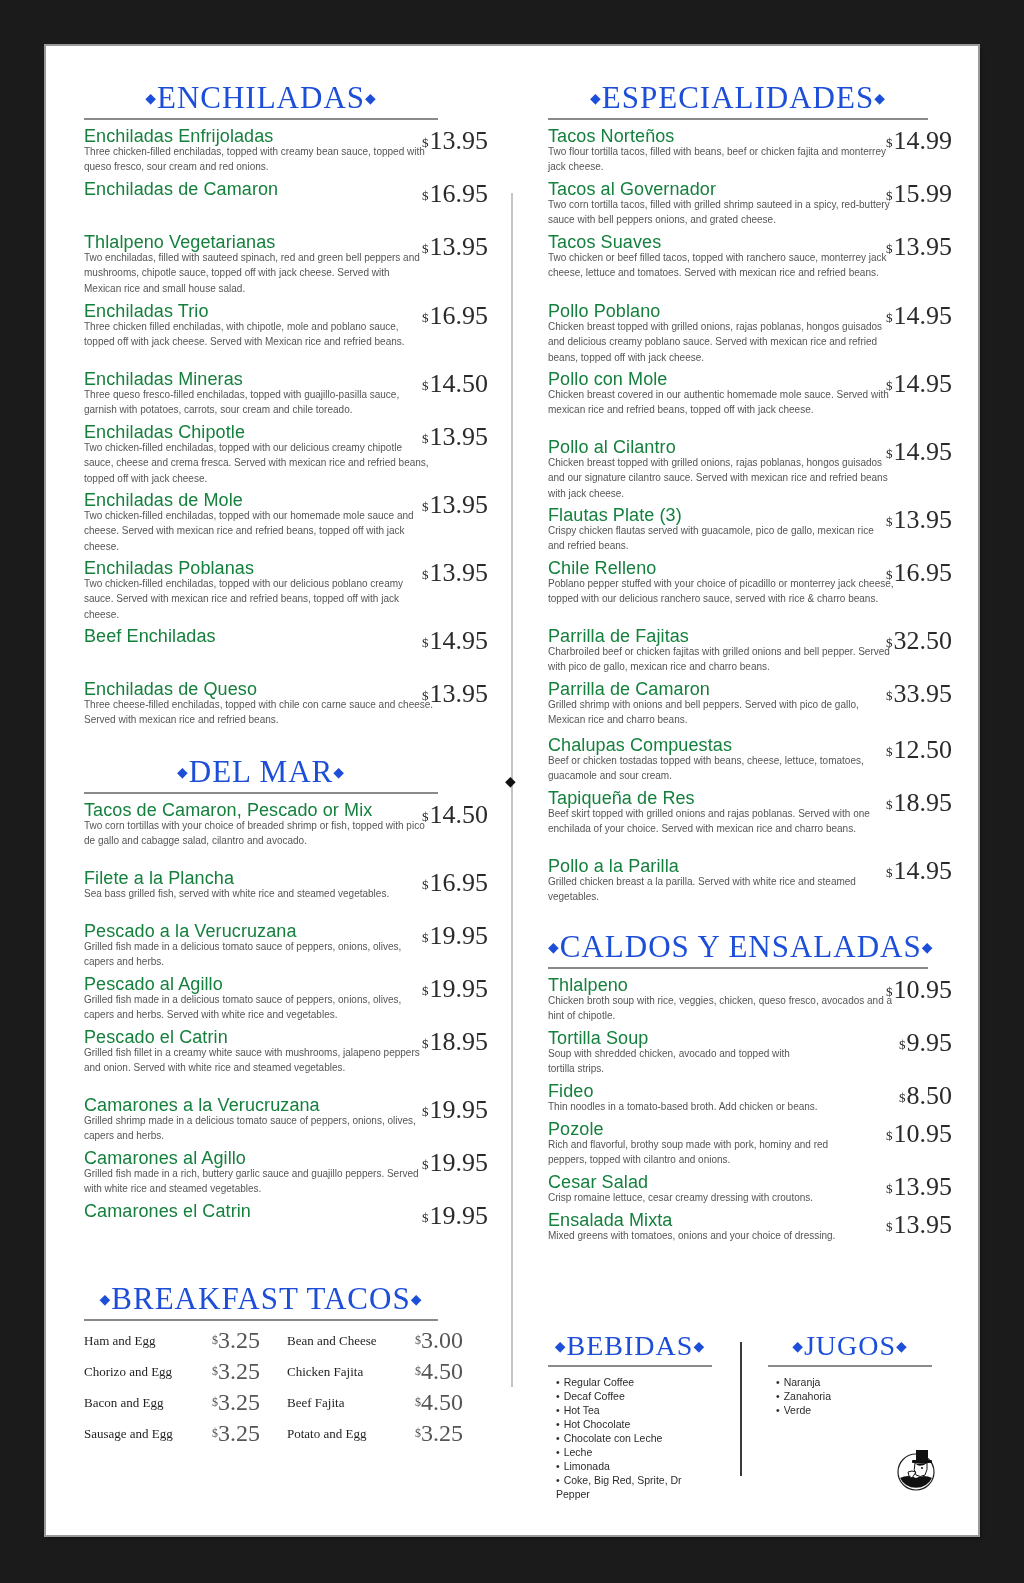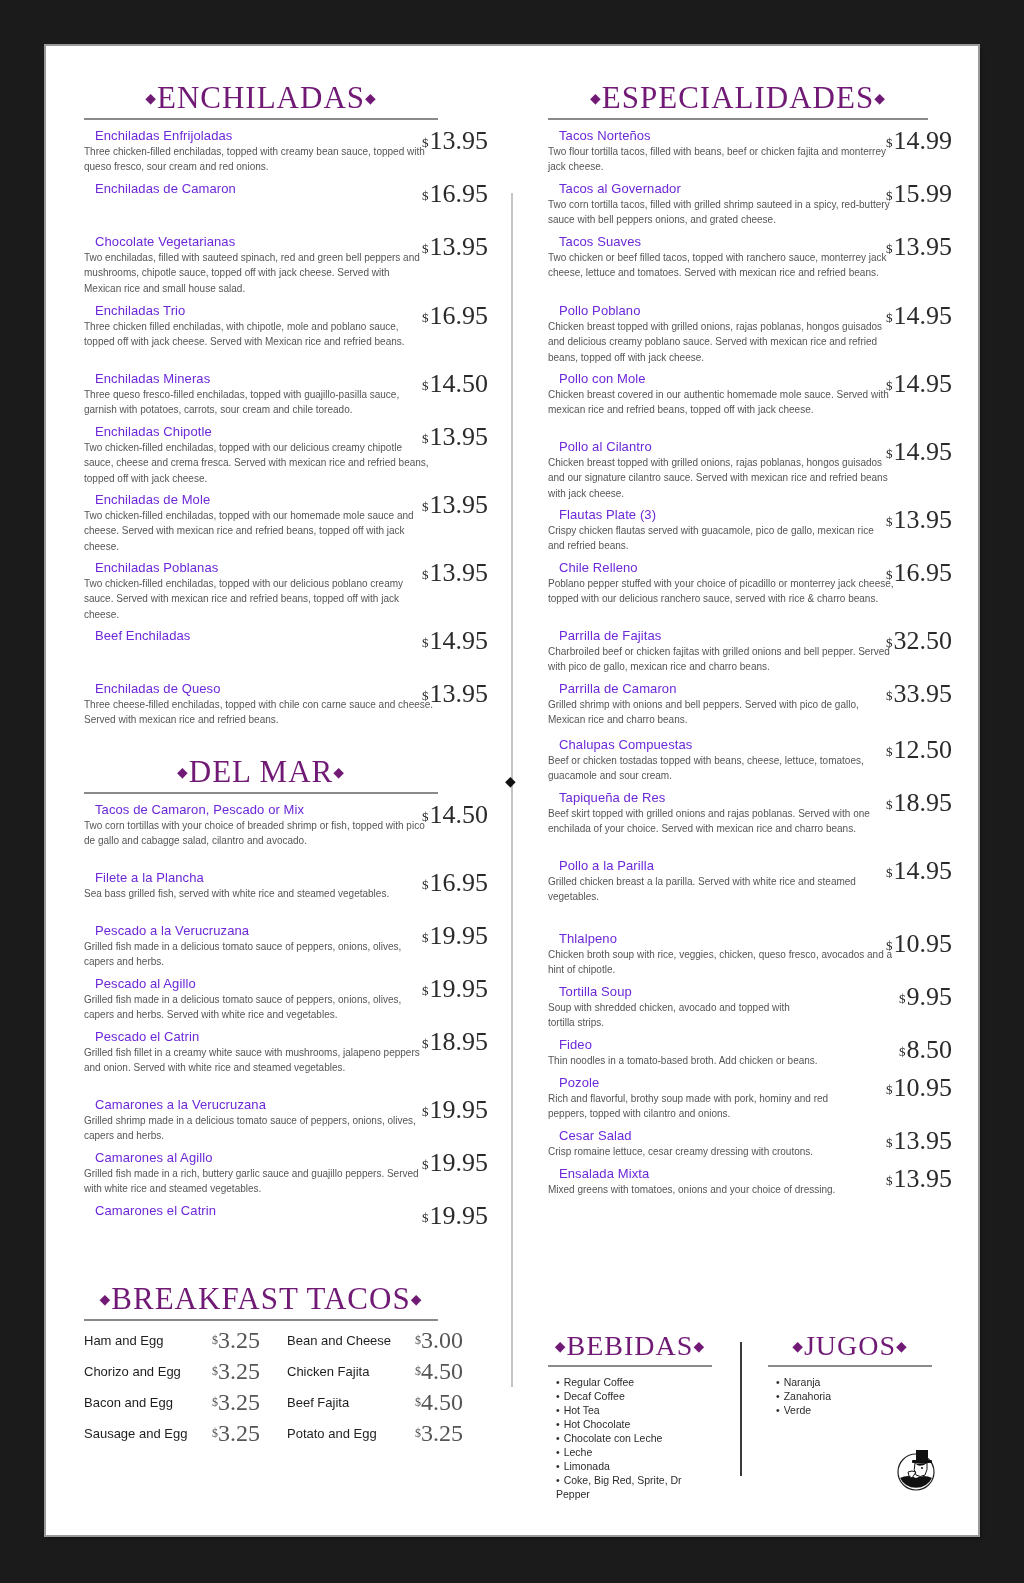--- a/index.html
+++ b/index.html
@@ -17,43 +17,42 @@
     background: #ffffff;
     box-shadow: 0 0 0 2px #9a9a9a, 2px 3px 4px rgba(0,0,0,0.6);
   }
   .col { position: absolute; }
   .col-left { left: 38px; top: 36px; width: 404px; }
   .col-right { left: 502px; top: 36px; width: 404px; }
 
   .heading {
     font-family: "DejaVu Serif", "Liberation Serif", serif;
     font-weight: 200;
-    color: #701a75;
+    color: #1d4ed8;
     text-align: center;
     letter-spacing: 1px;
     line-height: 1;
     white-space: nowrap;
     padding-bottom: 5px;
     border-bottom: 2px solid #8a8a8a;
     margin-bottom: 8px;
   }
   .heading .dia { font-size: 14px; vertical-align: middle; position: relative; top: -2px; }
   .heading .txt { font-family: "Liberation Serif", serif; font-weight: normal; }
 
   .h-ench { font-size: 31px; width: 354px; margin-left: 0; }
   .h-esp { font-size: 31px; width: 380px; }
   .h-mar { font-size: 31px; width: 354px; }
   .h-bt { font-size: 31px; width: 354px; text-align: center; }
   .h-cal { font-size: 31px; width: 380px; }
 
   .item { position: relative; margin-bottom: 6px; }
   .item .name {
-    font-size: 13px; color: #6d28d9; line-height: 16px;
+    font-size: 18px; color: #15803d; line-height: 16px;
     letter-spacing: 0.1px;
-    margin-left: 11px;
   }
   .item .desc {
     font-size: 10px; color: #555; line-height: 15.3px;
     width: 345px;
   }
   .item .desc.wide { width: 350px; }
   .item .price {
     position: absolute; right: 0; top: -2px;
     font-family: "Liberation Serif", serif;
     font-size: 26px; color: #2a2a2a; line-height: 30px;
@@ -69,21 +68,21 @@
     position: absolute; left: 459px; top: 727px;
     font-size: 14px; color: #111;
   }
 
   .bt-grid {
     display: grid;
     grid-template-columns: 128px 75px 128px 70px;
     row-gap: 8px;
     align-items: end;
   }
-  .bt-name { font-size: 13px; color: #1e1e1e; line-height: 23px; }
+  .bt-name { font-size: 13px; color: #1e1e1e; line-height: 23px; font-family: Liberation Serif, serif; }
   .bt-price {
     font-family: "Liberation Serif", serif;
     font-size: 24px; color: #555; line-height: 23px;
   }
   .bt-price .cur { font-size: 12px; vertical-align: top; }
 
   .drinks { position: absolute; left: 502px; top: 1286px; width: 404px; height: 160px; }
   .bebidas { position: absolute; left: 0; top: 0; width: 164px; }
   .jugos { position: absolute; left: 220px; top: 0; width: 164px; }
   .h-small { font-size: 28px; width: 164px; }
@@ -112,21 +111,21 @@
       <div class="item" style="height:47px">
           <div class="name">Enchiladas Enfrijoladas</div>
           <div class="desc">Three chicken-filled enchiladas, topped with creamy bean sauce, topped with queso fresco, sour cream and red onions.</div>
           <div class="price"><span class="cur">$</span><span>13.95</span></div>
         </div>
       <div class="item" style="height:47px">
           <div class="name">Enchiladas de Camaron</div>
           <div class="price"><span class="cur">$</span><span>16.95</span></div>
         </div>
       <div class="item" style="height:63px">
-          <div class="name">Chocolate Vegetarianas</div>
+          <div class="name">Thlalpeno Vegetarianas</div>
           <div class="desc">Two enchiladas, filled with sauteed spinach, red and green bell peppers and mushrooms, chipotle sauce, topped off with jack cheese. Served with Mexican rice and small house salad.</div>
           <div class="price"><span class="cur">$</span><span>13.95</span></div>
         </div>
       <div class="item" style="height:62px">
           <div class="name">Enchiladas Trio</div>
           <div class="desc">Three chicken filled enchiladas, with chipotle, mole and poblano sauce, topped off with jack cheese. Served with Mexican rice and refried beans.</div>
           <div class="price"><span class="cur">$</span><span>16.95</span></div>
         </div>
       <div class="item" style="height:47px">
           <div class="name">Enchiladas Mineras</div>
@@ -308,20 +307,23 @@
         </div>
       <div class="item" style="height:47px">
           <div class="name">Pollo a la Parilla</div>
           <div class="desc">Grilled chicken breast a la parilla. Served with white rice and steamed vegetables.</div>
           <div class="price"><span class="cur">$</span><span>14.95</span></div>
         </div>
     </div>
 
     <div style="height:20px"></div>
 
+    <div class="heading h-cal">
+      <span class="dia">◆</span><span class="txt">CALDOS Y ENSALADAS</span><span class="dia">◆</span>
+    </div>
 
     <div>
       <div class="item" style="height:47px">
           <div class="name">Thlalpeno</div>
           <div class="desc">Chicken broth soup with rice, veggies, chicken, queso fresco, avocados and a hint of chipotle.</div>
           <div class="price"><span class="cur">$</span><span>10.95</span></div>
         </div>
       <div class="item" style="height:47px">
           <div class="name">Tortilla Soup</div>
           <div class="desc" style="width:270px">Soup with shredded chicken, avocado and topped with tortilla strips.</div>

